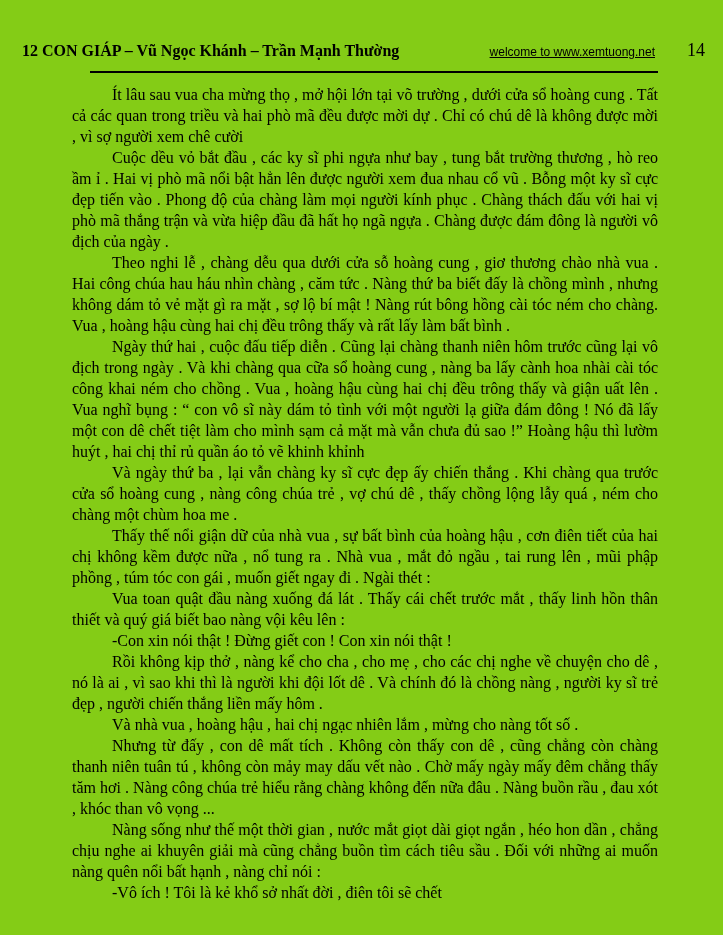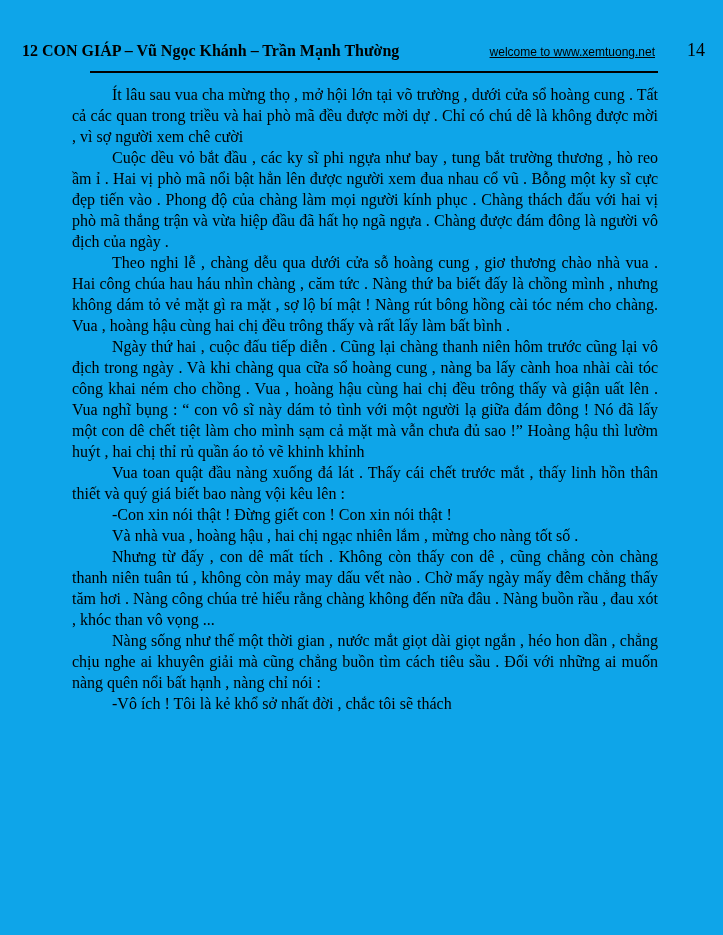--- a/index.html
+++ b/index.html
@@ -4,21 +4,21 @@
 <style>
   html, body {
     margin: 0;
     padding: 0;
     background: #ffffff;
   }
   .page {
     position: relative;
     width: 723px;
     height: 935px;
-    background: #0ea5e9;
+    background: #84cc16;
     color: #000000;
     overflow: hidden;
   }
   .header {
     position: absolute;
     top: 40px;
     left: 22px;
     right: 18px;
     height: 26px;
     display: flex;
@@ -78,22 +78,25 @@
   </div>
 
   <div class="header-divider"></div>
 
   <main class="body-text">
     <div id="paragraphs">
         <p>Ít lâu sau vua cha mừng thọ , mở hội lớn tại võ trường , dưới cửa sổ hoàng cung . Tất cả các quan trong triều và hai phò mã đều được mời dự . Chỉ có chú dê là không được mời , vì sợ người xem chê cười</p>
         <p>Cuộc dều vỏ bắt đầu , các ky sĩ phi ngựa như bay , tung bắt trường thương , hò reo ầm ỉ . Hai vị phò mã nổi bật hẳn lên được người xem đua nhau cổ vũ . Bỗng một ky sĩ cực đẹp  tiến vào . Phong độ của chàng làm mọi người kính phục . Chàng thách đấu với hai vị phò mã thắng trận và vừa hiệp đầu đã hất họ ngã ngựa . Chàng được đám đông là người vô địch của ngày .</p>
         <p>Theo nghi lễ , chàng dễu qua dưới cửa sỗ hoàng cung , giơ thương chào nhà vua . Hai công chúa hau háu nhìn chàng , căm tức . Nàng thứ ba biết đấy là chồng mình , nhưng không dám tỏ vẻ mặt gì ra mặt , sợ lộ bí mật ! Nàng rút bông hồng cài tóc ném cho chàng. Vua , hoàng hậu cùng hai chị đều trông thấy và rất lấy làm bất bình .</p>
         <p>Ngày thứ hai , cuộc đấu tiếp diễn . Cũng lại chàng thanh niên hôm trước cũng lại vô địch trong ngày . Và khi chàng qua cữa sổ hoàng cung , nàng ba lấy cành hoa nhài cài tóc công khai ném cho chồng . Vua , hoàng hậu cùng hai chị đều trông thấy và giận uất lên . Vua nghĩ bụng : “ con vô sĩ này dám tỏ tình với một người lạ giữa đám đông ! Nó đã lấy một con dê chết tiệt làm cho mình sạm cả mặt mà vẫn chưa đủ sao !” Hoàng hậu thì lườm huýt , hai chị thỉ rủ quần áo tỏ vẽ khinh khỉnh</p>
+        <p>Và ngày thứ ba , lại vẫn chàng ky sĩ cực đẹp ấy chiến thắng . Khi chàng qua trước cửa sổ hoàng cung , nàng công chúa trẻ , vợ chú dê , thấy chồng lộng lẫy quá , ném cho chàng một chùm hoa me .</p>
+        <p>Thấy thế nổi giận dữ của nhà vua  , sự bất bình của hoàng hậu , cơn điên tiết của hai chị không kềm được nữa , nổ tung ra . Nhà vua , mắt đỏ ngầu , tai rung lên , mũi phập phồng , túm tóc con gái , muốn giết ngay đi . Ngài thét :</p>
         <p>Vua toan quật đầu nàng xuống đá lát . Thấy cái chết trước mắt , thấy linh hồn thân thiết và quý giá biết bao nàng vội kêu lên :</p>
         <p>-Con xin nói thật ! Đừng giết con ! Con xin nói thật !</p>
+        <p>Rồi không kịp thở , nàng kể cho cha , cho mẹ , cho các chị nghe về chuyện cho dê , nó là ai , vì sao khi thì là người khi đội lốt dê . Và chính đó là chồng nàng , người ky sĩ trẻ đẹp , người chiến thắng liền mấy hôm .</p>
         <p>Và nhà vua , hoàng hậu , hai chị ngạc nhiên lắm , mừng cho nàng tốt số .</p>
         <p>Nhưng từ đấy , con dê mất tích . Không còn thấy con dê , cũng chẳng còn chàng thanh niên tuân tú , không còn mảy may dấu vết nào . Chờ mấy ngày mấy đêm chẳng thấy tăm hơi . Nàng công chúa trẻ hiểu rằng chàng không đến nữa đâu . Nàng buồn rầu , đau xót , khóc than vô vọng ...</p>
         <p>Nàng sống như thế một thời gian , nước mắt giọt dài giọt ngắn , héo hon dần , chẳng chịu nghe ai khuyên giải mà cũng chẳng buồn tìm cách tiêu sầu . Đối với những ai muốn nàng quên nổi bất hạnh , nàng chỉ nói :</p>
-        <p>-Vô ích ! Tôi  là kẻ khổ sở nhất đời , chắc tôi sẽ thách</p>
+        <p>-Vô ích ! Tôi  là kẻ khổ sở nhất đời , điên tôi sẽ chết</p>
       </div>
   </main>
 
 </div>
 
 </body></html>

